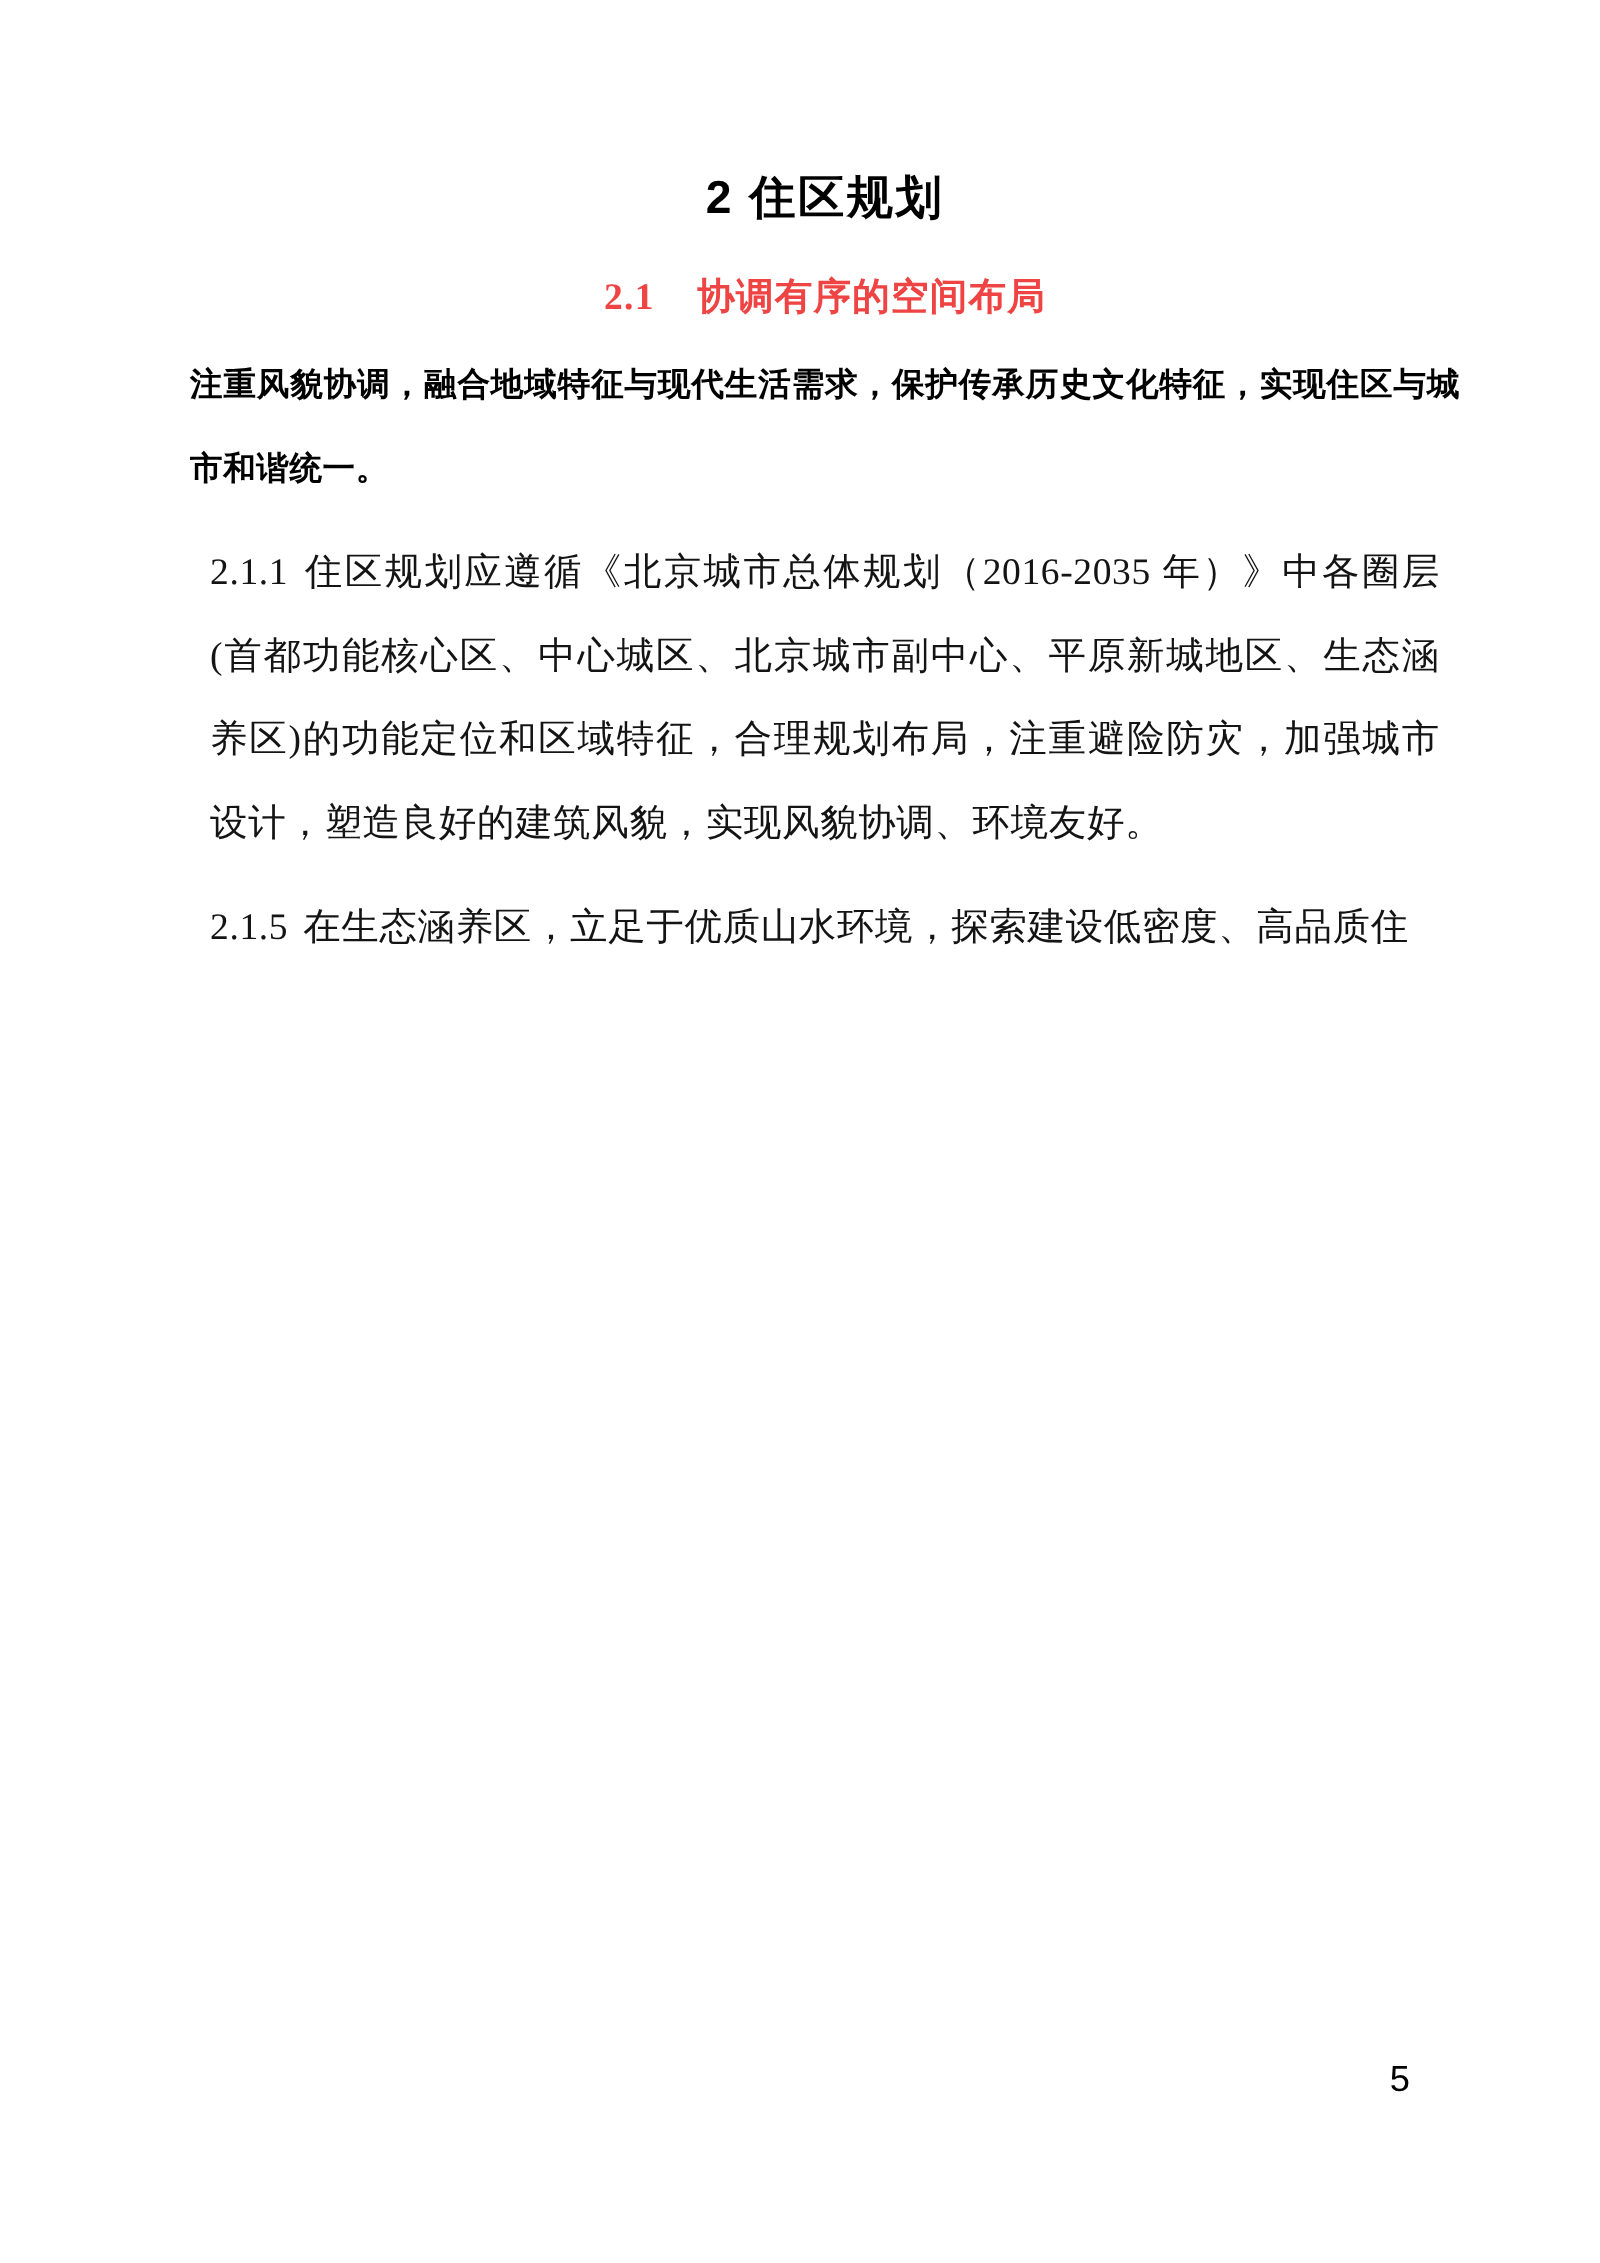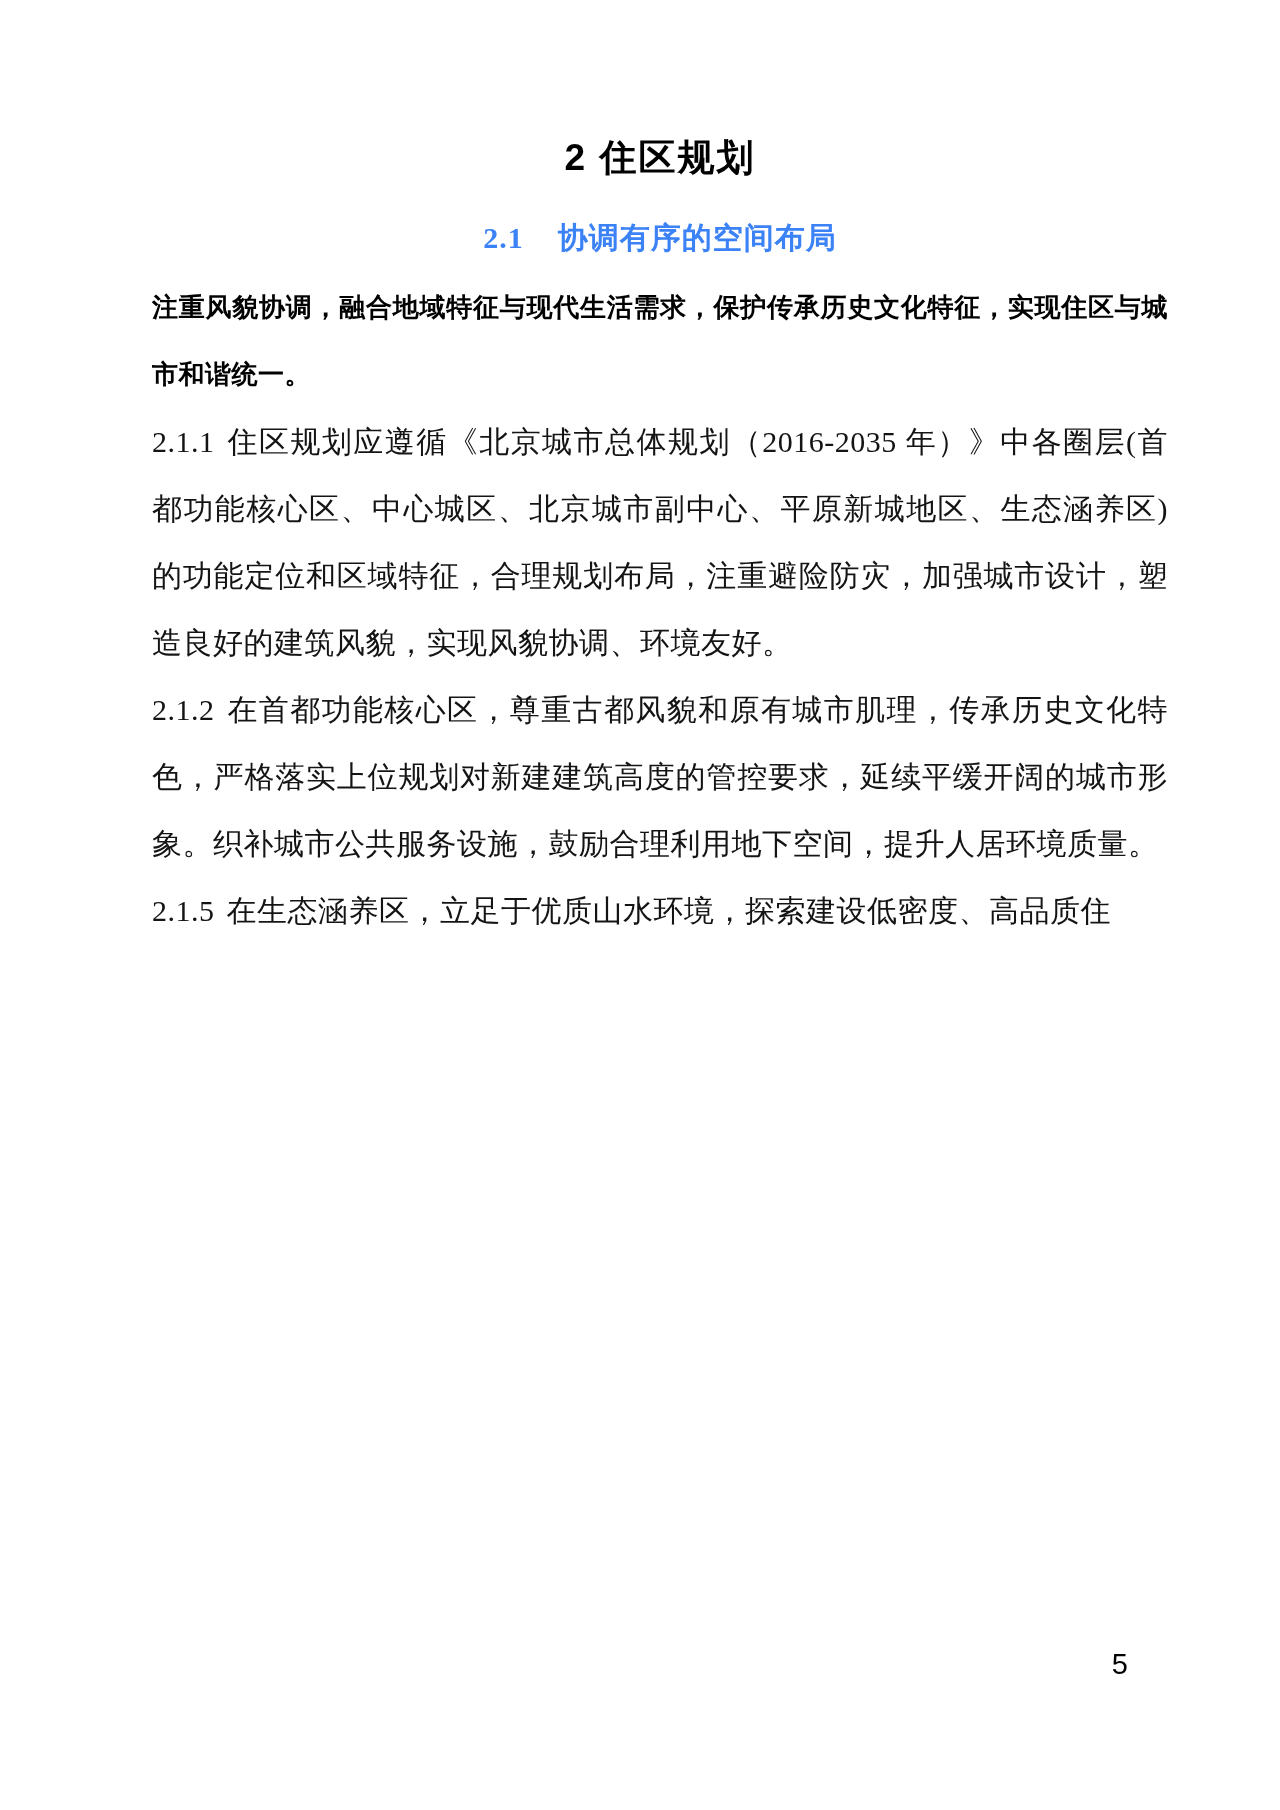--- a/index.html
+++ b/index.html
@@ -31,39 +31,39 @@
     color: #000000;
     letter-spacing: 2px;
   }
   .section-heading {
     margin: 40px 0 0 0;
     text-align: center;
     font-family: "Liberation Sans", "DejaVu Sans", sans-serif;
     font-weight: 700;
     font-size: 30px;
     line-height: 40px;
-    color: #3b82f6;
+    color: #ef4444;
     letter-spacing: 1px;
   }
   .section-heading .sec-num {
     font-family: "Liberation Serif", "DejaVu Serif", serif;
     margin-right: 34px;
   }
   .lead {
     margin: 16px 0 0 0;
     font-family: "Liberation Sans", "DejaVu Sans", sans-serif;
     font-weight: 700;
     font-size: 26px;
     line-height: 67px;
     text-align: justify;
     color: #000000;
     letter-spacing: 0.5px;
   }
   .clause {
-    margin: 0;
+    margin: 16px;
     font-family: "Liberation Serif", "DejaVu Serif", serif;
     font-weight: 400;
     font-size: 30px;
     line-height: 67px;
     text-align: justify;
     color: #141414;
     letter-spacing: 0.5px;
   }
   .clause .num {
     margin-right: 12px;
@@ -84,21 +84,20 @@
 <div class="page">
 
   <h1 class="chapter-title">2 住区规划</h1>
 
   <h2 class="section-heading"><span class="sec-num">2.1</span><span>协调有序的空间布局</span></h2>
 
   <p class="lead">注重风貌协调，融合地域特征与现代生活需求，保护传承历史文化特征，实现住区与城市和谐统一。</p>
 
   <p class="clause"><span class="num">2.1.1</span><span>住区规划应遵循《北京城市总体规划（2016-2035 年）》中各圈层(首都功能核心区、中心城区、北京城市副中心、平原新城地区、生态涵养区)的功能定位和区域特征，合理规划布局，注重避险防灾，加强城市设计，塑造良好的建筑风貌，实现风貌协调、环境友好。</span></p>
 
-  <p class="clause"><span class="num">2.1.2</span><span>在首都功能核心区，尊重古都风貌和原有城市肌理，传承历史文化特色，严格落实上位规划对新建建筑高度的管控要求，延续平缓开阔的城市形象。织补城市公共服务设施，鼓励合理利用地下空间，提升人居环境质量。</span></p>
 
 
 
   <p class="clause"><span class="num">2.1.5</span><span>在生态涵养区，立足于优质山水环境，探索建设低密度、高品质住</span></p>
 
   <div class="page-number">5</div>
 
 </div>
 
 </body></html>

